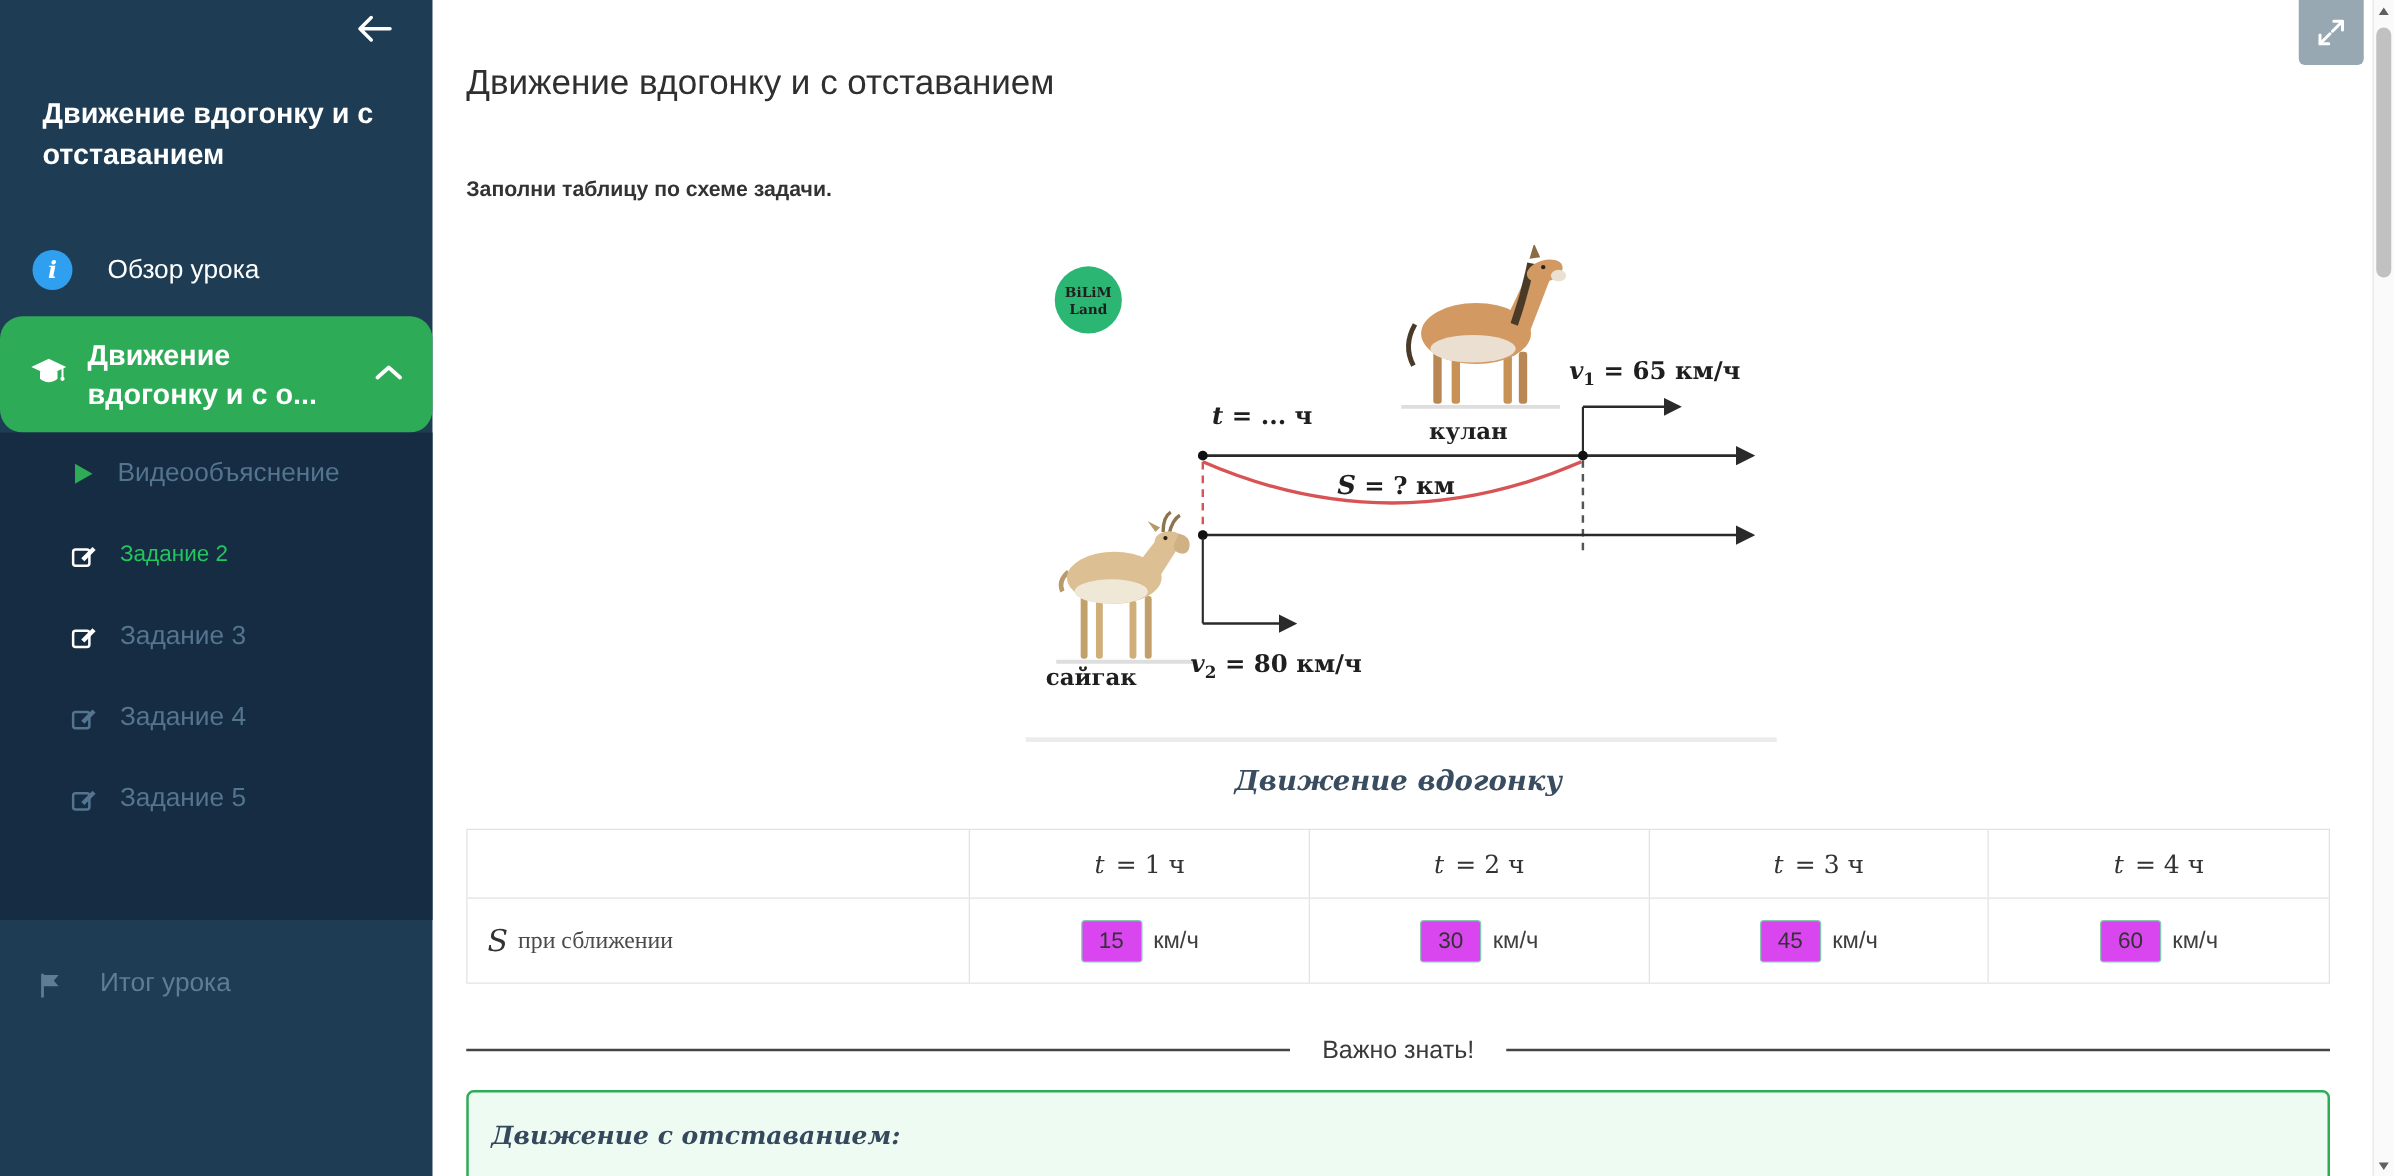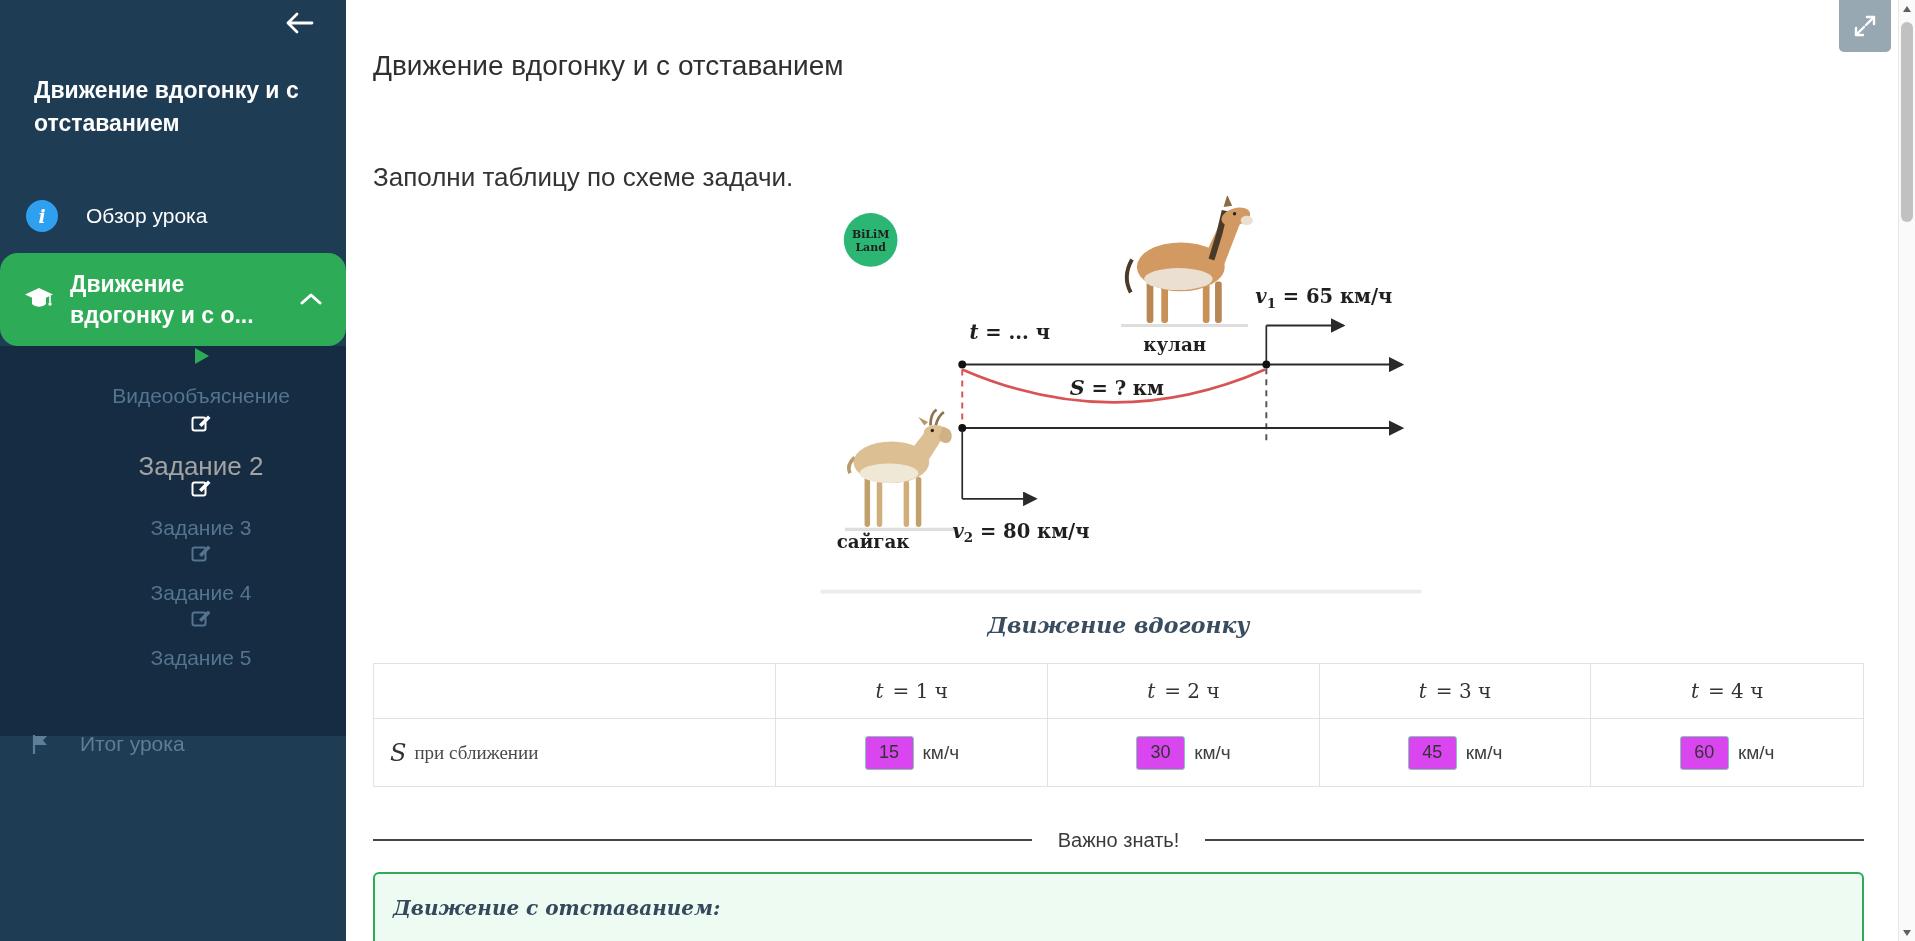--- a/index.html
+++ b/index.html
@@ -38,38 +38,38 @@
   .row-section .lbl {
     margin-left: 14px; width: 200px; font-size: 23px; font-weight: 700; line-height: 1.32; color: #fff;
   }
   .row-section .chev { margin-left: auto; }
   .sublist {
     position: absolute; left: 0; right: 0; top: 346px; height: 390px;
     background: #152c42;
   }
   .sub-item {
     height: 65px; display: flex; align-items: center; padding-left: 56px; gap: 18px;
-    font-size: 21px; color: #54748f; cursor: pointer; flex-direction: column;
+    font-size: 21px; color: #54748f; cursor: pointer;
   }
   .sub-item .ic { color: #54748f; display: flex; }
   .sub-item.icon-bright .ic { color: #ffffff; }
-  .sub-item.active { color: #a3a3a3; font-weight: 500; font-size: 26px; }
+  .sub-item.active { color: #22c55e; font-weight: 500; font-size: 18px; }
   .sub-item.active .ic { color: #ffffff; }
-  .row-summary { top: 716px; height: 56px; padding-left: 30px; gap: 28px; color: #5e7d97; }
+  .row-summary { top: 743px; height: 56px; padding-left: 30px; gap: 28px; color: #5e7d97; align-items: flex-end; }
   .row-summary .ic { color: #5e7d97; display: flex; }
   .row-summary .lbl { font-size: 21px; color: #5e7d97; }
 
   
   .page-title {
     position: absolute; left: 373px; top: 50px;
     font-size: 28px; font-weight: 500; color: #2f2f2f;
   }
   .instruction {
-    position: absolute; left: 373px; top: 162px;
-    font-size: 26px; font-weight: 400; color: #333;
+    position: absolute; left: 373px; top: 142px;
+    font-size: 17px; font-weight: 700; color: #333;
   }
   .diagram { position: absolute; left: 818px; top: 196px; }
   .diagram text { font-family: "DejaVu Serif", serif; fill: #1f1f1f; }
   .diagram .it { font-style: italic; }
 
   .tbl-title {
     position: absolute; left: 373px; top: 612px; width: 1491px; text-align: center;
     font-family: "DejaVu Serif", serif; font-style: italic; font-weight: 700;
     font-size: 22px; color: #3a4d60;
   }

